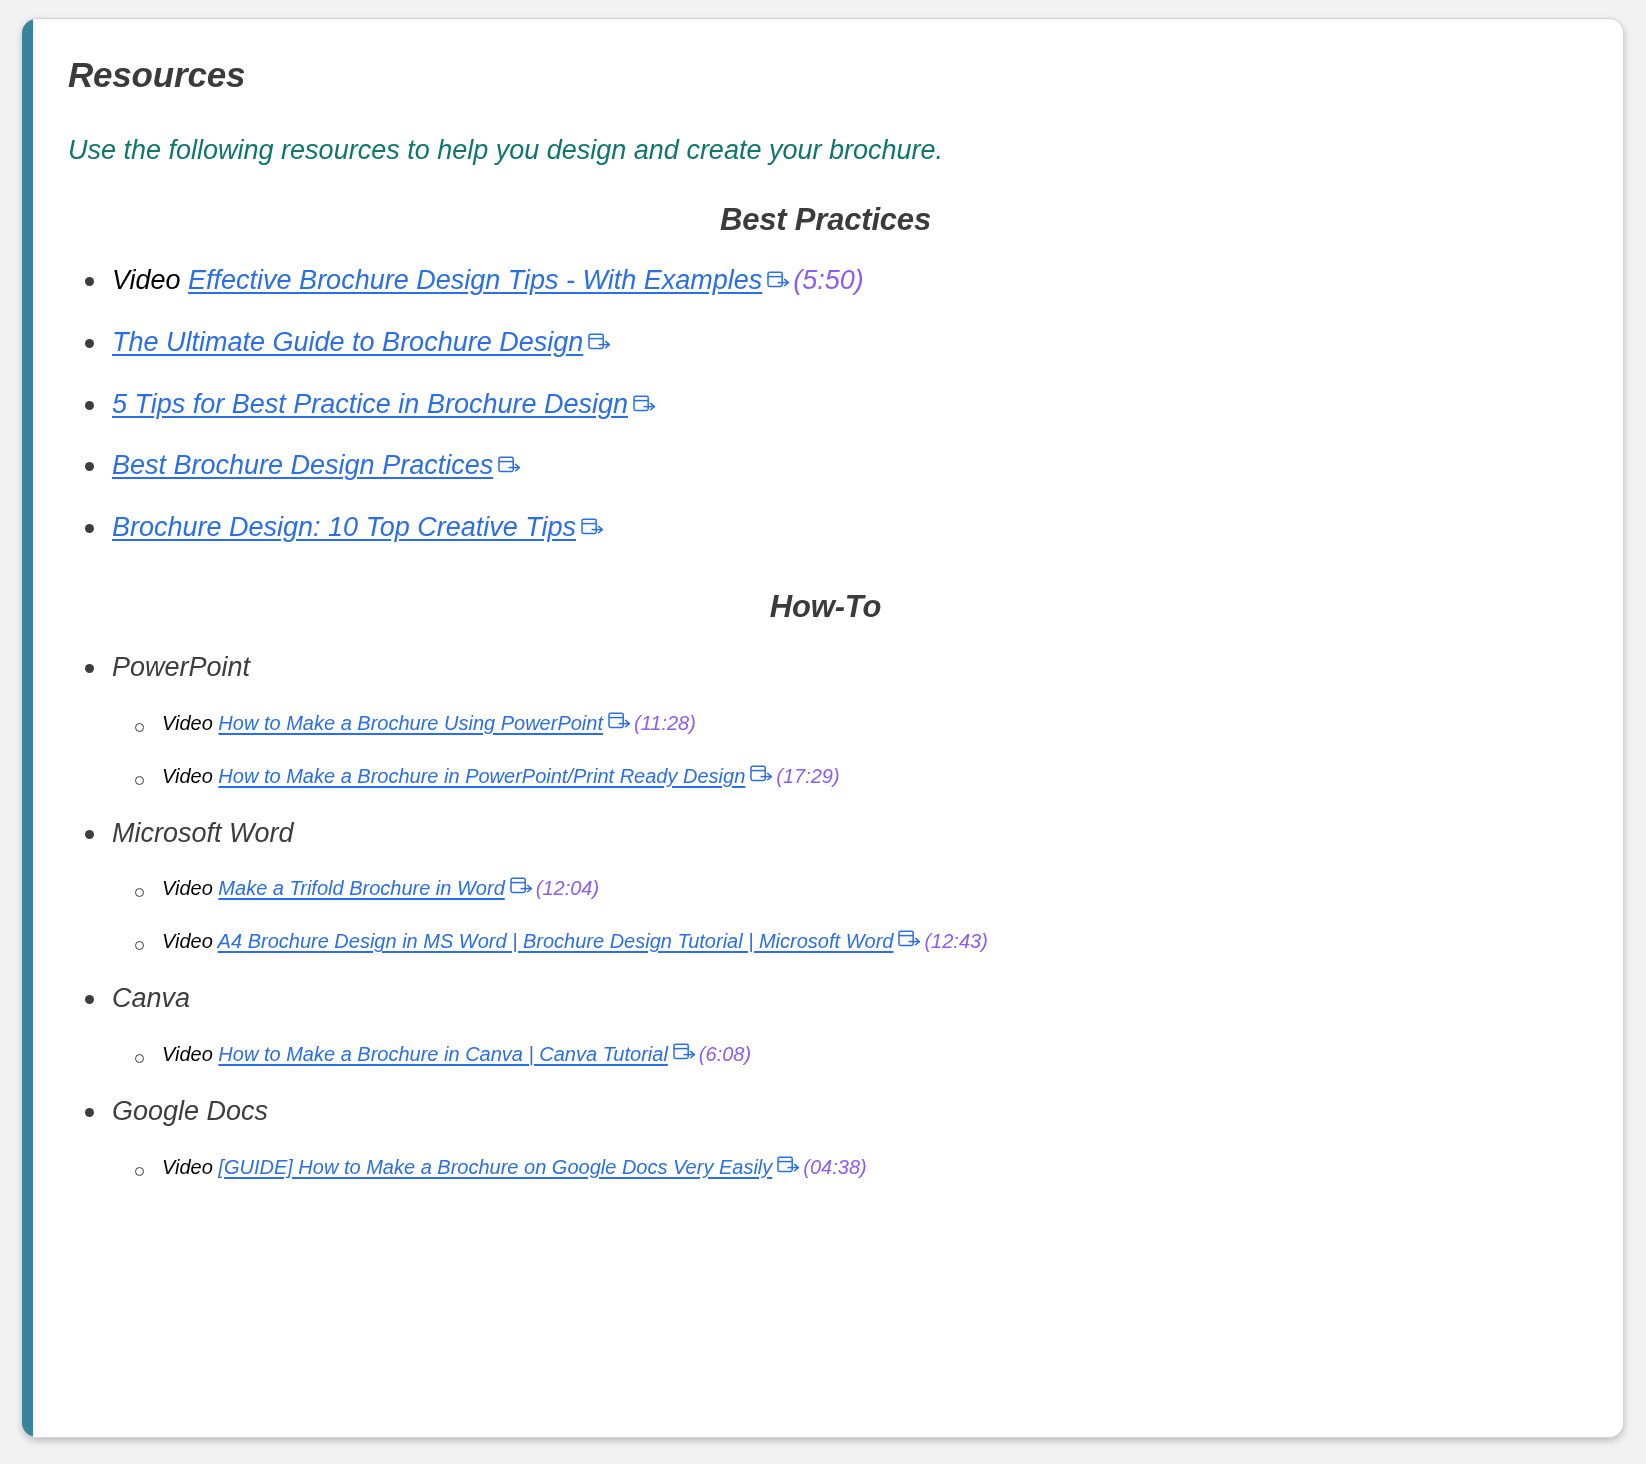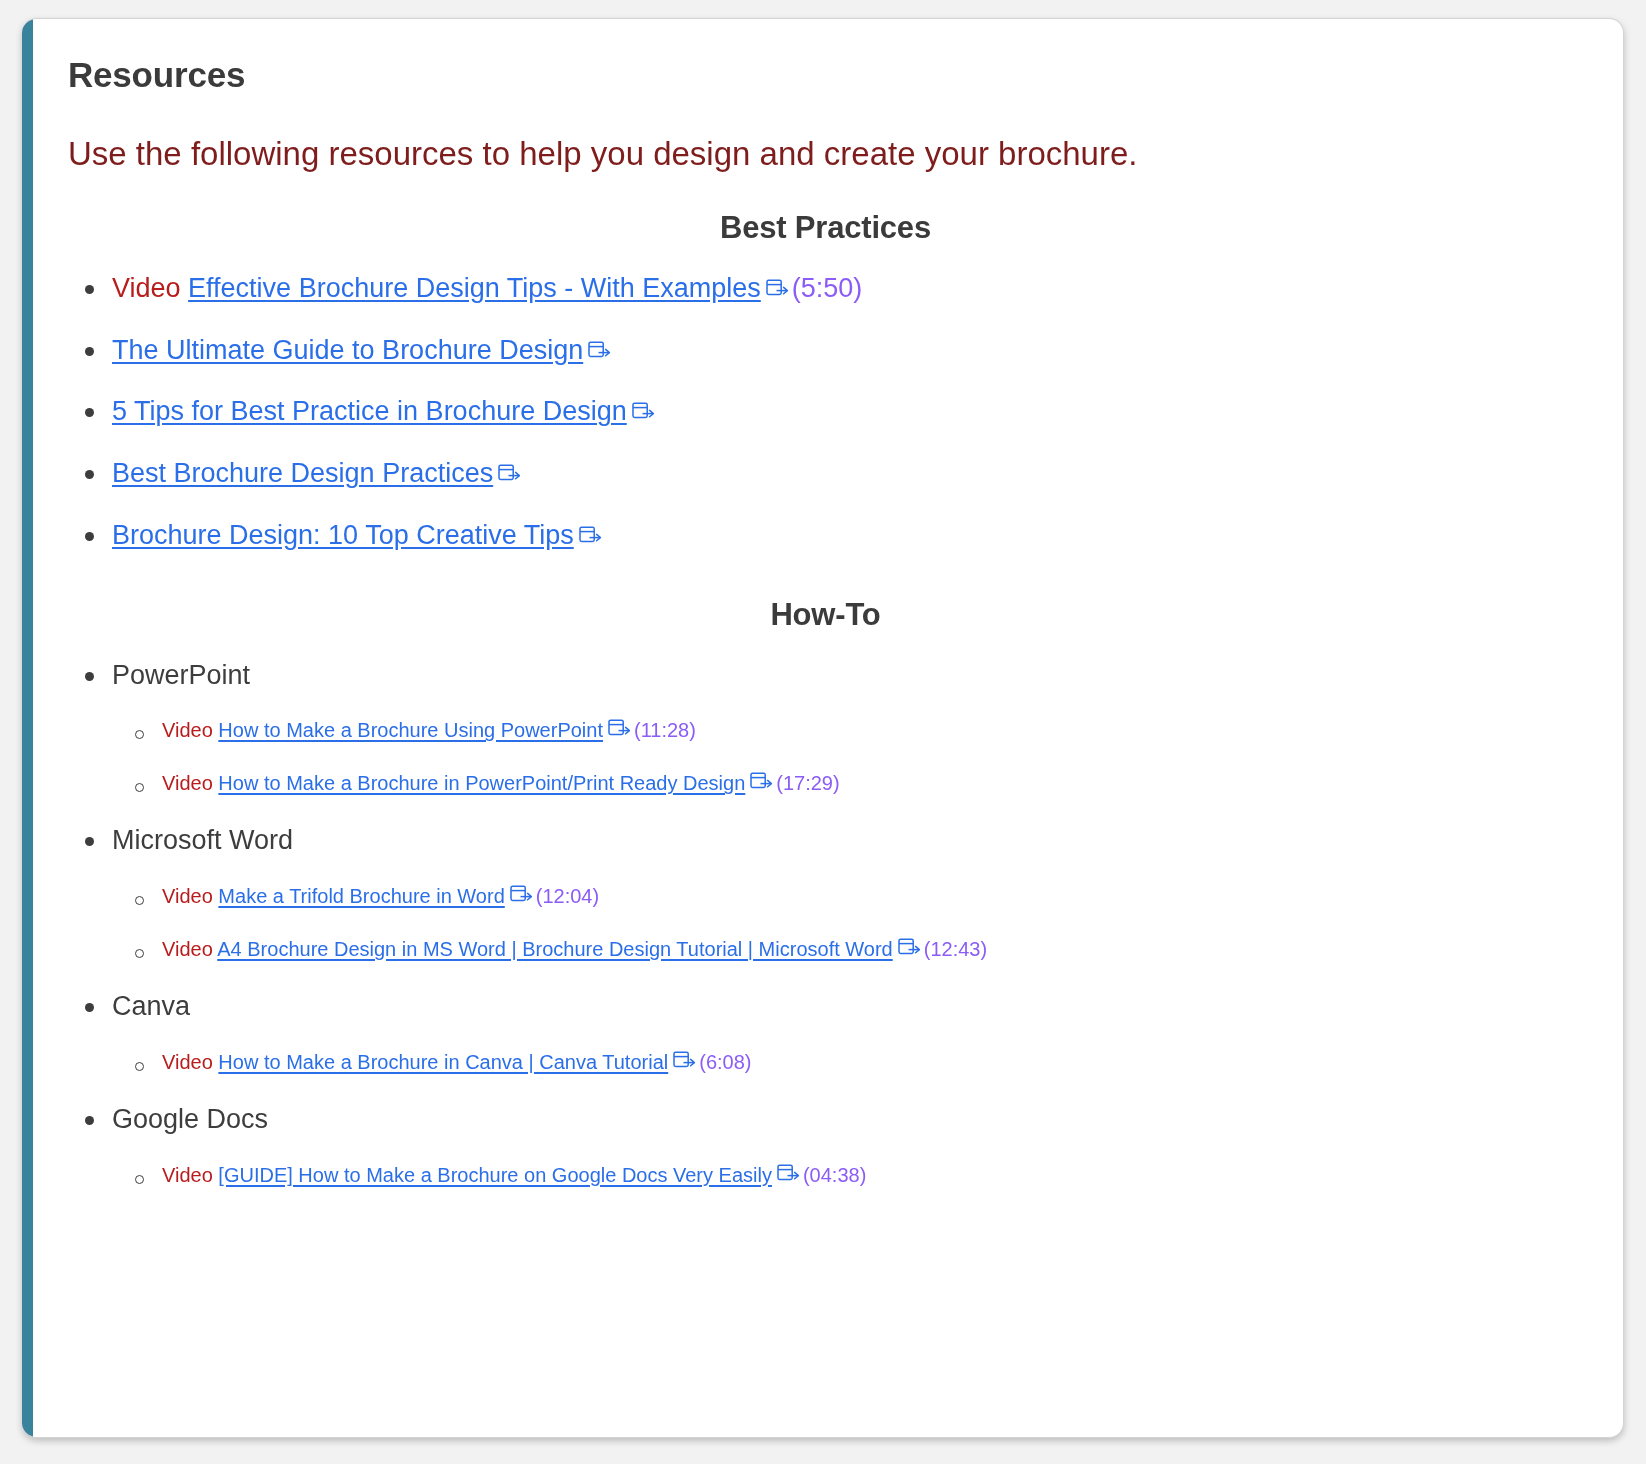--- a/index.html
+++ b/index.html
@@ -26,20 +26,21 @@
     box-sizing: border-box;
     width: 100%;
     height: 100%;
     background: #ffffff;
     border: 1px solid #d4d4d4;
     border-radius: 15px;
     border-left: none;
     box-shadow: 0 3px 7px rgba(0,0,0,0.22);
     overflow: hidden;
     padding: 36px 40px 20px 46px;
+    font-style: italic;
   }
 
   .accent-bar {
     position: absolute;
     left: 0;
     top: 0;
     bottom: 0;
     width: 11px;
     background: #3a839c;
     border-top-left-radius: 15px;
@@ -53,22 +54,22 @@
 
   h1.page-title {
     font-size: 35px;
     font-weight: bold;
     color: #3b3b3b;
     margin: 0 0 38px 0;
     letter-spacing: -0.2px;
   }
 
   p.intro {
-    font-size: 33px;
-    color: #7f1d1d;
+    font-size: 27px;
+    color: #0f766e;
     margin: 0 0 34px 0;
     line-height: 1.3;
   }
 
   h2.section-heading {
     font-size: 31px;
     font-weight: bold;
     color: #3b3b3b;
     margin: 0 0 26px 0;
     letter-spacing: -0.2px;
@@ -124,21 +125,21 @@
     left: -27px;
     top: 12px;
     width: 9px;
     height: 9px;
     box-sizing: border-box;
     border-radius: 50%;
     border: 1.6px solid #3d3d3d;
     background: transparent;
   }
 
-  .prefix { color: #b91c1c; text-align: right; }
+  .prefix { color: #000000; text-align: right; }
 
   a.res-link {
     color: #2a6ee8;
     text-decoration: underline;
     text-underline-offset: 3px;
     cursor: pointer;
   }
 
   .ext-icon {
     display: inline-block;

